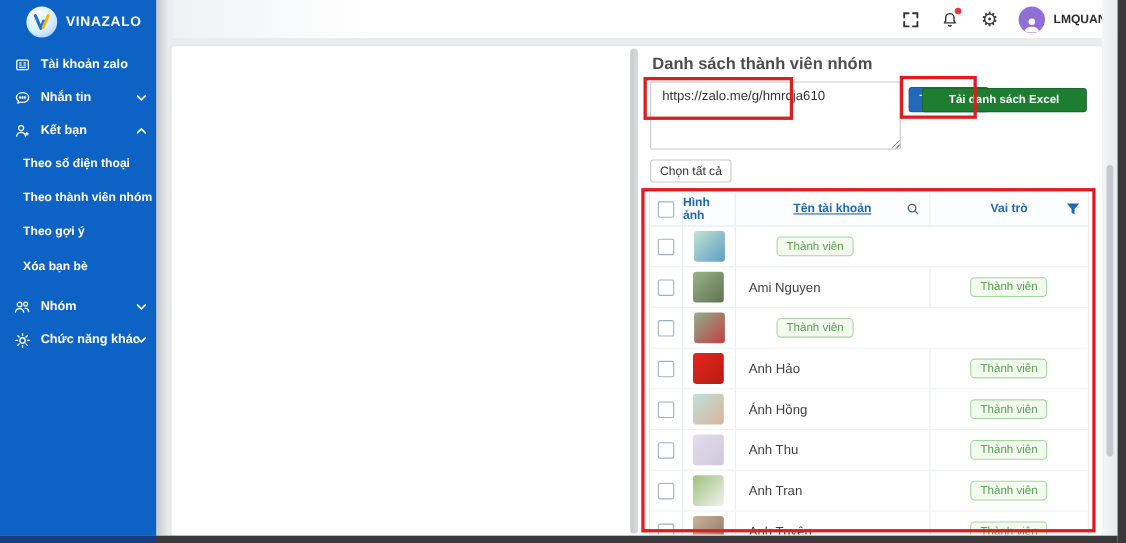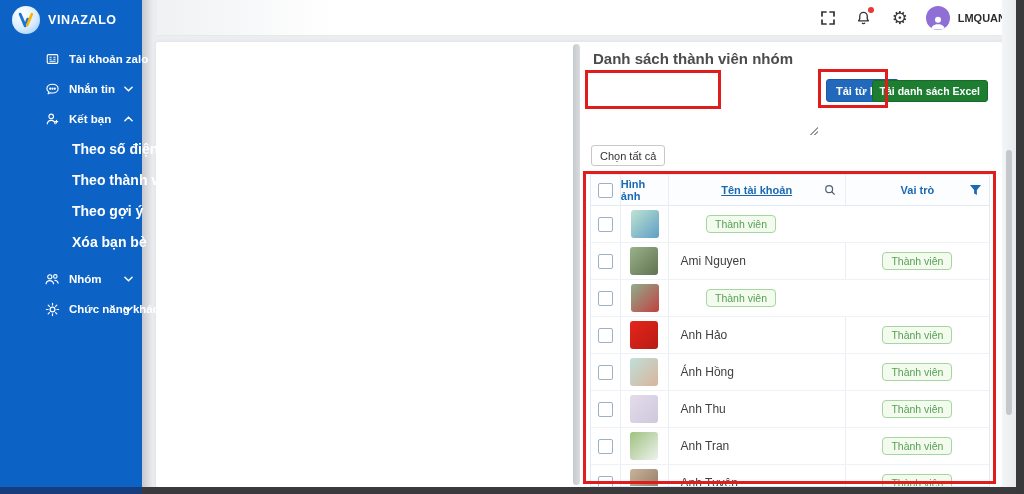--- a/index.html
+++ b/index.html
@@ -13,53 +13,53 @@
             border-bottom:1px solid #e7e8ea; display:flex; align-items:center; justify-content:flex-end; }
   .tb-icons { display:flex; align-items:center; gap:16px; padding-right:10px; }
   .tb-ic { position:relative; width:20px; height:20px; display:flex; align-items:center; justify-content:center; cursor:pointer; }
   .gear-glyph { font-size:18px; color:#3a3a3a; line-height:1; }
   .dot { position:absolute; top:-1px; right:0; width:6px; height:6px; border-radius:50%; background:#e53935; }
   .tb-avatar { width:24px; height:24px; border-radius:50%; background:#8f6ed5; display:flex; align-items:flex-end; justify-content:center; overflow:hidden; cursor:pointer; }
   .tb-user { font-size:11px; font-weight:600; color:#2d2d2d; margin-left:-8px; }
 
   
   .sidebar { position:absolute; left:0; top:0; width:142px; height:487px; background:#0d63c5; color:#fff; z-index:3; }
-  .brand { display:flex; align-items:center; gap:8px; padding:6px 12px; height:40px; }
+  .brand { display:flex; align-items:center; gap:8px; padding:6px 24px; height:40px; }
   .brand-circle { width:28px; height:28px; border-radius:50%;
                   background:radial-gradient(circle at 35% 28%, #ffffff, #d9ecff 55%, #8cc3f5);
                   display:flex; align-items:center; justify-content:center; flex:0 0 auto; }
   .brand-name { font-size:12.5px; font-weight:700; letter-spacing:.6px; }
-  .nav { margin-top:4px;margin-left:32px; }
+  .nav { margin-top:4px; }
   .nav-item { position:relative; display:flex; align-items:center; gap:9px; height:30px; padding:0 10px 0 12px; cursor:pointer; }
   .nav-item.mt { margin-top:6px; }
   .nav-icon { width:16px; height:16px; display:flex; align-items:center; justify-content:center; flex:0 0 auto; }
   .nav-label { font-size:11.5px; font-weight:700; white-space:nowrap; }
   .chev { position:absolute; right:9px; top:50%; transform:translateY(-50%); display:flex; }
-  .sub-item { height:31px; line-height:31px; padding-left:40px; font-size:14px; font-weight:700; white-space:nowrap; cursor:pointer; }
+  .sub-item { height:31px; line-height:31px; padding-left:21px; font-size:11px; font-weight:700; white-space:nowrap; cursor:pointer; }
   .sidebar-shadow { position:absolute; left:142px; top:0; width:15px; height:487px;
                     background:linear-gradient(90deg,#c6c8cd,#ecedf0 75%); z-index:1; }
 
   
   .card { position:absolute; left:156px; top:42px; width:846px; height:445px; background:#ffffff;
           border-radius:2px; box-shadow:0 0 4px rgba(0,0,0,.07); z-index:1; }
   .panel-divider { position:absolute; left:573px; top:44px; width:7px; height:441px; border-radius:4px;
                    background:linear-gradient(90deg,#c7cacd,#d9dbde); z-index:2; cursor:grab; }
 
   .page-title { position:absolute; left:593px; top:50px; font-size:15px; font-weight:700; color:#4c4c4c; z-index:2; }
 
   .link-area { position:absolute; left:591px; top:74px; width:228px; height:62px; z-index:2;
                border:1px solid #c8c8c8; border-radius:2px; font-family:inherit; font-size:12px;
                color:#333; padding:5px 10px; resize:none; outline:none; background:#fff; }
   .resize-grip { position:absolute; left:809px; top:126px; width:9px; height:9px; z-index:2;
     background:linear-gradient(135deg,transparent 0 55%,#9a9a9a 55% 62%,transparent 62% 76%,#9a9a9a 76% 84%,transparent 84%); }
 
   .btn { position:absolute; z-index:2; display:inline-flex; align-items:center; justify-content:center;
          border-radius:3px; font-weight:700; cursor:pointer; white-space:nowrap; }
   .btn-blue  { left:826px; top:79px; height:23px; padding:0 9px; font-size:11px; color:#fff; background:#2268bb; border:1px solid #1c5aa5; }
-  .btn-green { right:36px; top:80px; height:22px; padding:0 7px; font-size:10.5px; color:#fff; background:#1d7d31; border:1px solid #18692a; }
+  .btn-green { right:36px; top:80px; height:22px; padding:0 24px; font-size:10.5px; color:#fff; background:#1d7d31; border:1px solid #18692a; }
   .btn-plain { left:591px; top:145px; height:21px; padding:0 8px; font-size:11px; font-weight:400; color:#333; background:#fff; border:1px solid #c8c8c8; }
 
   
   .table { position:absolute; left:590px; top:174px; width:400px; height:313px; z-index:2;
            border:1px solid #e3eaf1; background:#fff; overflow:hidden; font-size:12px; }
   .trow { display:flex; width:100%; height:37px; border-bottom:1px solid #eef2f6; }
   .thead { height:31px; background:#fbfdff; border-bottom:1px solid #e3eaf1; }
   .td { position:relative; display:flex; align-items:center; border-right:1px solid #e8eef4; }
   .td:last-child { border-right:none; }
   .c1 { width:30px; justify-content:center; }
@@ -212,20 +212,21 @@
         </div>
       </div>
   </div>
   <div class="sidebar-shadow"></div>
 
   <div class="card"></div>
   <div class="panel-divider"></div>
 
   <div class="page-title">Danh sách thành viên nhóm</div>
 
+  <textarea class="link-area" spellcheck="false" style="">https://zalo.me/g/hmrdja610</textarea>
   <span class="resize-grip"></span>
 
   <button class="btn btn-blue">Tải từ link</button>
   <button class="btn btn-green">Tải danh sách Excel</button>
   <button class="btn btn-plain">Chọn tất cả</button>
 
   <div class="table">
     <div class="trow thead">
       <div class="td c1">
         <span class="cb"></span>

